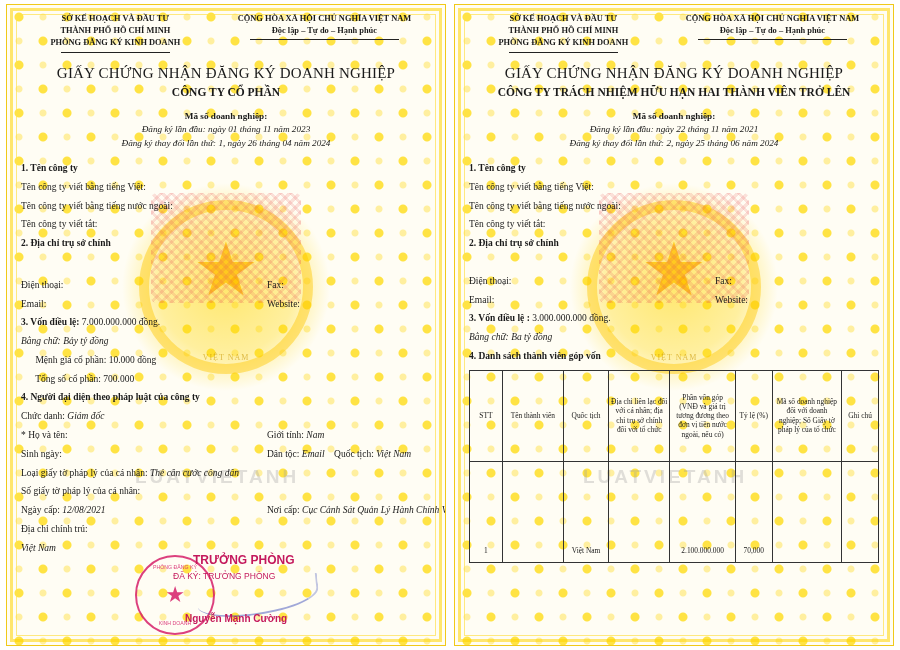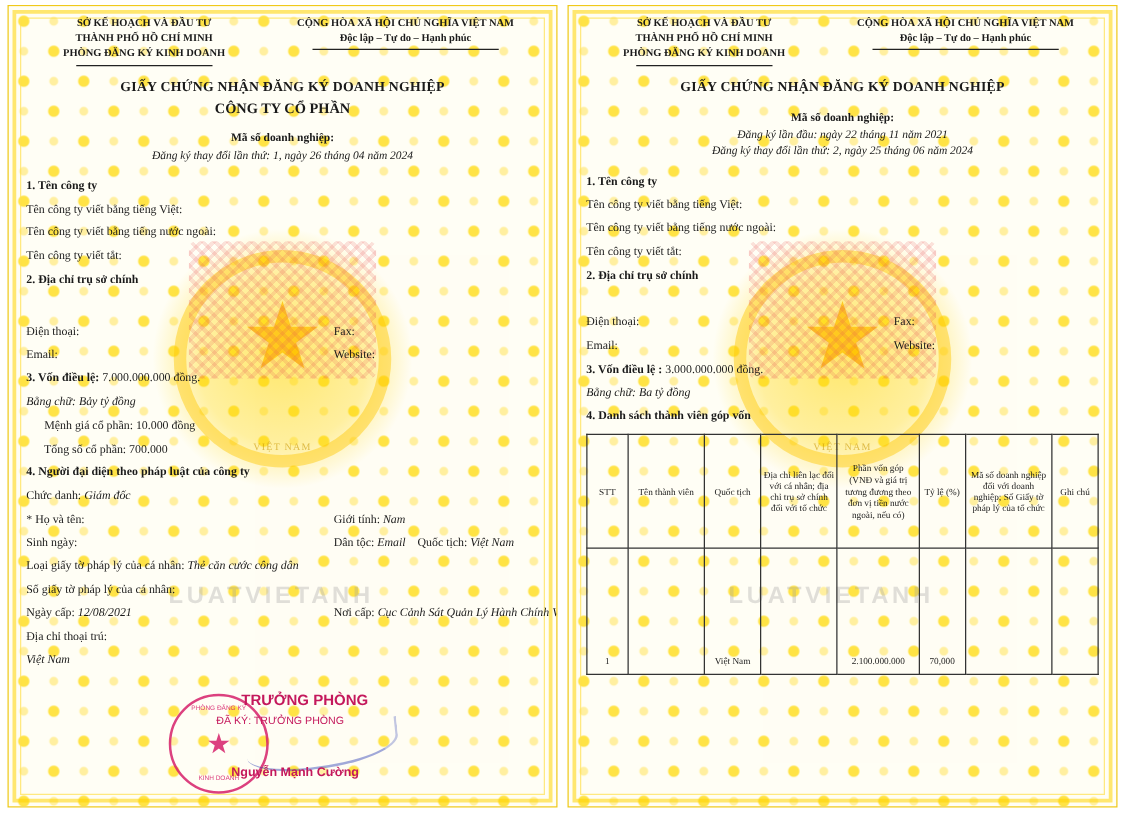--- a/index.html
+++ b/index.html
@@ -148,22 +148,22 @@
     margin: 1px auto 0 auto;
     border-bottom: 1px solid #222;
     height: 1px;
   }
   .underline-short.wide { width: 70%; }
   .title-block {
     text-align: center;
     margin-top: 10px;
   }
   .title1 {
-    font-size: 11px;
-    font-weight: bold;
+    font-size: 15px;
+    font-weight: normal;
     letter-spacing: .2px;
   }
   .title2 {
     font-size: 11.5px;
     font-weight: bold;
   }
   .code-block {
     text-align: center;
     margin-top: 9px;
     font-size: 9.2px;
@@ -315,20 +315,21 @@
         </div>
       </div>
 
       <div class="title-block">
         <div class="title1">GIẤY CHỨNG NHẬN ĐĂNG KÝ DOANH NGHIỆP</div>
         <div class="title2">CÔNG TY CỔ PHẦN</div>
       </div>
 
       <div class="code-block">
         <div class="code-line">Mã số doanh nghiệp:</div>
+        <div class="ital">Đăng ký lần đầu: ngày 01 tháng 11 năm 2023</div>
         <div class="ital">Đăng ký thay đổi lần thứ: 1, ngày 26 tháng 04 năm 2024</div>
       </div>
 
       <div class="body-lines">
         <div class="ln b">1. Tên công ty</div>
         <div class="ln">Tên công ty viết bằng tiếng Việt:</div>
         <div class="ln">Tên công ty viết bằng tiếng nước ngoài:</div>
         <div class="ln">Tên công ty viết tắt:</div>
         <div class="ln b">2. Địa chỉ trụ sở chính</div>
         <div class="ln" style="height:18px"></div>
@@ -388,21 +389,21 @@
         <div class="ln row2">
           <span class="col-left">
             <span>Ngày cấp:</span>
             <span class="ital">12/08/2021</span>
           </span>
           <span class="col-right">
             <span>Nơi cấp:</span>
             <span class="ital">Cục Cảnh Sát Quản Lý Hành Chính Về Trật Tự Xã Hội</span>
           </span>
         </div>
-        <div class="ln">Địa chỉ thoại trú:</div>
+        <div class="ln">Địa chỉ chính trú:</div>
         <div class="ln ital">Việt Nam</div>
       </div>
     </div>
 
     <div class="seal-area">
       <div class="seal-circle">
         <div class="seal-top">PHÒNG ĐĂNG KÝ</div>
         <div class="seal-star">★</div>
         <div class="seal-bot">KINH DOANH</div>
       </div>
@@ -435,20 +436,21 @@
         </div>
         <div class="head-col head-right">
           <div>CỘNG HÒA XÃ HỘI CHỦ NGHĨA VIỆT NAM</div>
           <div>Độc lập – Tự do – Hạnh phúc</div>
           <span class="underline-short wide"></span>
         </div>
       </div>
 
       <div class="title-block">
         <div class="title1">GIẤY CHỨNG NHẬN ĐĂNG KÝ DOANH NGHIỆP</div>
+        <div class="title2">CÔNG TY TRÁCH NHIỆM HỮU HẠN HAI THÀNH VIÊN TRỞ LÊN</div>
       </div>
 
       <div class="code-block">
         <div class="code-line">Mã số doanh nghiệp:</div>
         <div class="ital">Đăng ký lần đầu: ngày 22 tháng 11 năm 2021</div>
         <div class="ital">Đăng ký thay đổi lần thứ: 2, ngày 25 tháng 06 năm 2024</div>
       </div>
 
       <div class="body-lines">
         <div class="ln b">1. Tên công ty</div>

